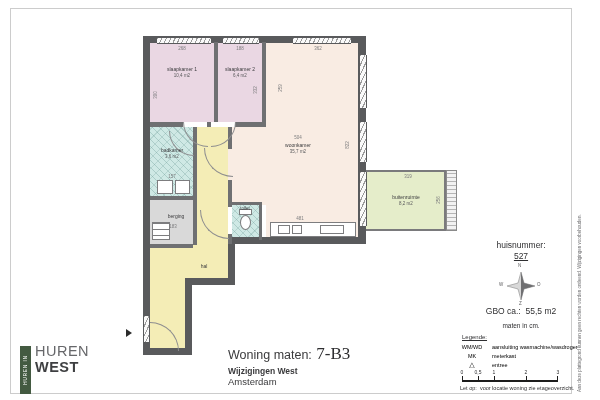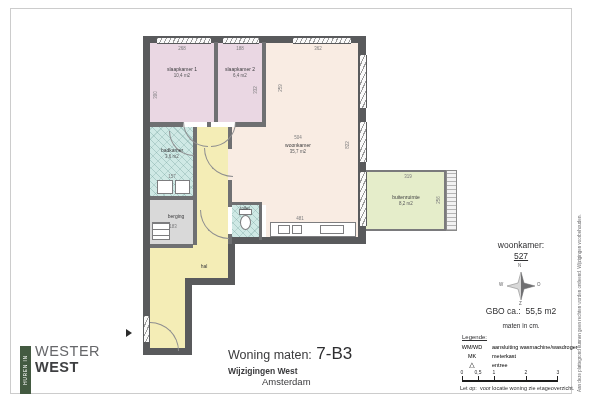--- a/index.html
+++ b/index.html
@@ -29,23 +29,23 @@
   .gbo{font-size:8.5px;text-align:center;width:120px;}
   .maten{font-size:6.5px;text-align:center;width:120px;}
   .leg-title{font-size:6px;text-decoration:underline;}
   .leg-key{position:absolute;font-size:5.5px;width:28px;text-align:center;}
   .leg-val{position:absolute;font-size:5.5px;}
   .scale-lab{position:absolute;font-size:5px;transform:translate(-50%,0);color:#2f2f31;}
   .tick{position:absolute;width:1px;height:5px;background:#1c1c1c;top:0;}
   .note{font-size:5.5px;color:#2f2f31;white-space:nowrap;}
   
   .wt-label{font-size:12.5px;color:#3a3a3c;}
-  .wt-type{font-size:17px;color:#2e2e30;font-weight:500;}
+  .wt-type{font-size:17px;color:#2e2e30;font-weight:500;font-family:Liberation Serif, serif;}
   .wt-proj{font-size:8.5px;font-weight:bold;color:#3a3a3c;}
-  .wt-city{font-size:9.5px;color:#3a3a3c;margin-left:34px;}
+  .wt-city{font-size:9.5px;color:#3a3a3c;}
   
   .logo-bar{width:11px;height:48px;display:flex;align-items:center;justify-content:center;}
   .logo-vert{writing-mode:vertical-rl;transform:rotate(180deg);font-size:4.5px;letter-spacing:1px;color:#fff;white-space:nowrap;}
   .logo-line{font-size:14.5px;line-height:15.5px;color:#66676a;letter-spacing:.5px;}
   .logo-line.bold{font-weight:bold;color:#3e3f41;}
   .disc{font-size:4.5px;color:#6a6a6c;transform-origin:0 0;transform:rotate(-90deg);white-space:nowrap;}
   .compass-letter{position:absolute;font-size:4.5px;color:#5a5a5c;}
 </style>
 </head>
 <body>
@@ -141,21 +141,21 @@
   <div class="dim" style="left:298px;top:135px;">504</div>
   <div class="dimv" style="left:347px;top:145px;">822</div>
   <div class="dim" style="left:172px;top:174px;">157</div>
   <div class="dim" style="left:173px;top:224px;">183</div>
   <div class="dim" style="left:300px;top:216px;">481</div>
   <div class="dim" style="left:408px;top:174px;">319</div>
   <div class="dimv" style="left:438px;top:200px;">256</div>
 </div>
 
 <div>
-  <div class="abs ip huisnr" style="left:466px;top:240px;">woonkamer:</div>
+  <div class="abs ip huisnr" style="left:466px;top:240px;">huisnummer:</div>
   <div class="abs ip huisnr" style="left:466px;top:251px;text-decoration:underline;">527</div>
 
   <div class="abs" style="left:503px;top:268px;width:36px;height:36px;">
     <svg width="36" height="36" viewBox="0 0 36 36">
       <polygon points="18,4 21,15 32,18 21,21 18,32 15,21 4,18 15,15" fill="#d8d8d8" stroke="#8a8a8a" stroke-width="0.6"></polygon>
       <polygon points="18,4 21,15 32,18 21,21 18,32 18,18" fill="#6f6f71"></polygon>
     </svg>
     <span class="compass-letter" style="left:15px;top:-5px;">N</span>
     <span class="compass-letter" style="left:34px;top:14px;">O</span>
     <span class="compass-letter" style="left:16px;top:33px;">Z</span>
@@ -203,18 +203,18 @@
   </div>
   <div class="abs wt-proj" style="left:228px;top:366px;">Wijzigingen West</div>
   <div class="abs wt-city" style="left:228px;top:376px;">Amsterdam</div>
 </div>
 
 <div class="abs" style="left:20px;top:344px;">
   <div class="logo-bar abs" style="left:0;top:2px;background:#435a41;">
     <span class="logo-vert">HUREN IN</span>
   </div>
   <div class="abs" style="left:15px;top:0;">
-    <div class="logo-line">WESTER</div>
+    <div class="logo-line">HUREN</div>
     <div class="logo-line bold">WEST</div>
   </div>
 </div>
 
 <div class="abs disc" style="left:577px;top:392px;width:330px;">Aan deze plattegrond kunnen geen rechten worden ontleend. Wijzigingen voorbehouden.</div>
 
 </body></html>

